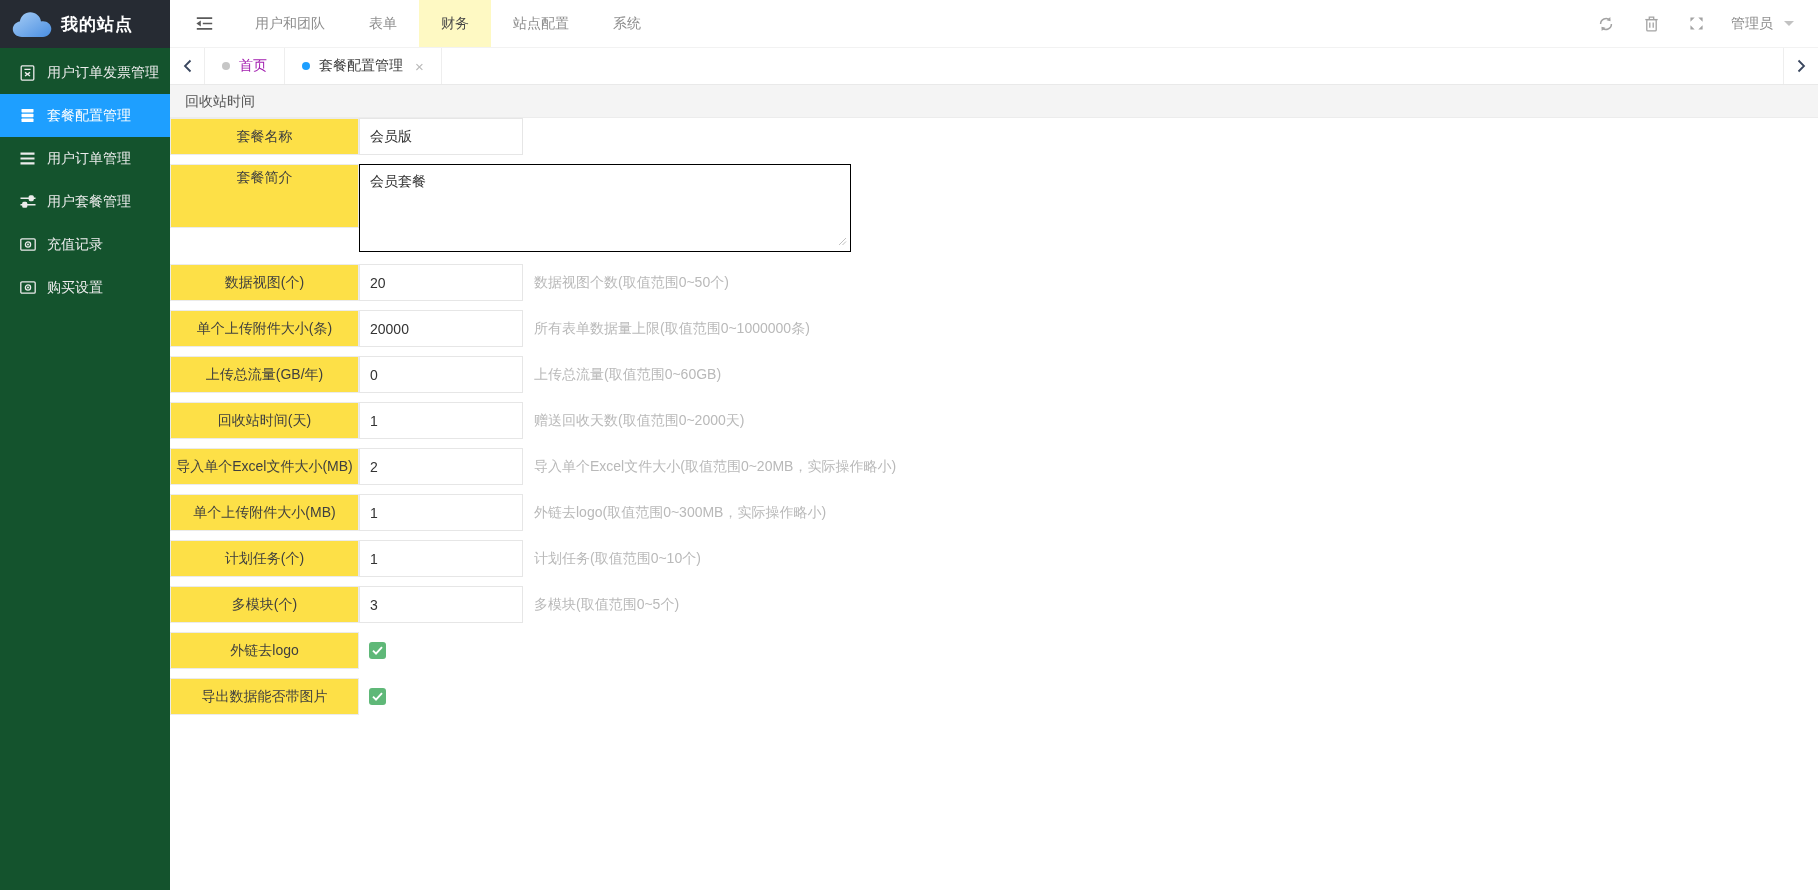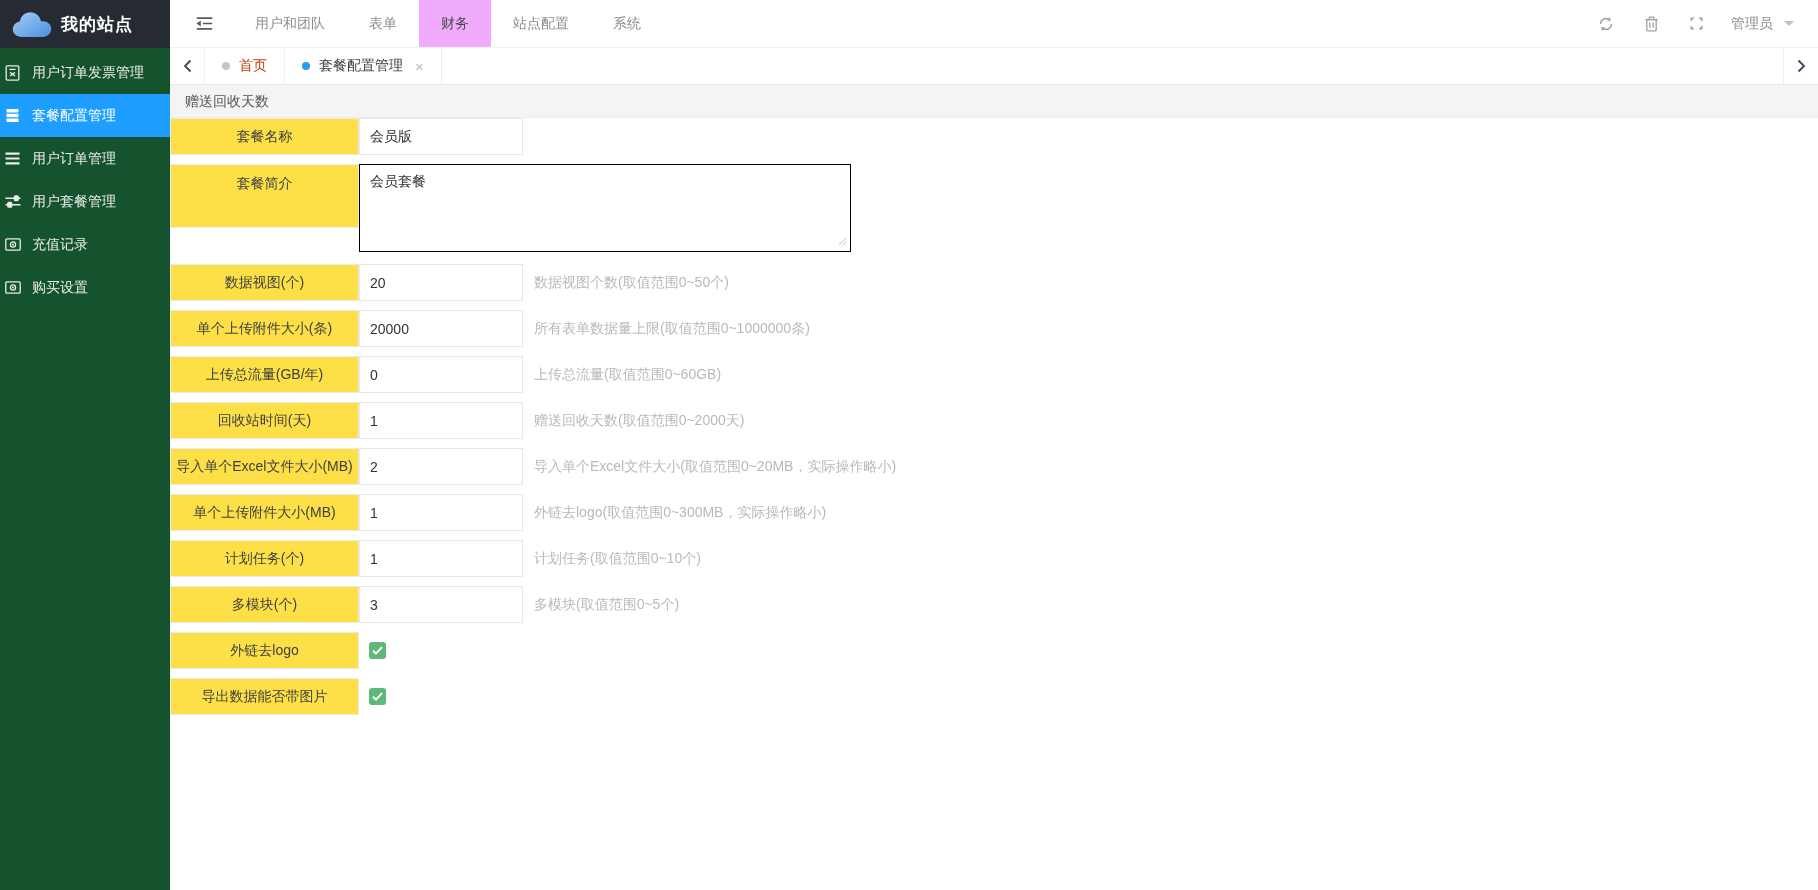--- a/index.html
+++ b/index.html
@@ -9,57 +9,57 @@
     font-family: "Liberation Sans", "DejaVu Sans", sans-serif;
     font-size: 14px; color: #333; background: #fff;
   }
   .app { display: flex; width: 100%; height: 100%; }
 
   
   .sidebar { width: 170px; flex-shrink: 0; background: #14532d; display: flex; flex-direction: column; }
   .logo { height: 48px; background: #262b33; display: flex; align-items: center; padding-left: 12px; gap: 9px; flex-shrink: 0; }
   .logo-text { color: #fff; font-size: 17px; font-weight: bold; letter-spacing: 1px; }
   .side-menu { padding-top: 3px; }
-  .side-item { height: 43px; display: flex; align-items: center; padding-left: 4px; gap: 11px; color: #ececec; cursor: pointer; white-space: nowrap; }
+  .side-item { height: 43px; display: flex; align-items: center; padding-left: 19px; gap: 11px; color: #ececec; cursor: pointer; white-space: nowrap; }
   .side-item.active { background: #1e9fff; color: #fff; }
   .side-icon { width: 17px; display: flex; justify-content: center; align-items: center; flex-shrink: 0; }
   .side-icon svg { display: block; }
 
   
   .main { flex: 1; min-width: 0; display: flex; flex-direction: column; background: #fff; }
 
   .topbar { height: 48px; flex-shrink: 0; display: flex; align-items: stretch; background: #fff; border-bottom: 1px solid #f2f2f2; }
   .collapse-btn { display: flex; align-items: center; padding: 0 20px 0 26px; color: #5a5a5a; cursor: pointer; }
   .top-menu { display: flex; align-items: stretch; }
   .top-item { padding: 0 22px; display: flex; align-items: center; color: #8d8d8d; cursor: pointer; }
-  .top-item.active { background: #f0abfc; color: #484848; }
+  .top-item.active { background: #fef9c3; color: #484848; }
   .top-right { margin-left: auto; display: flex; align-items: center; color: #a3a3a3; padding-right: 10px; }
   .top-icon { padding: 0 15px; display: flex; align-items: center; cursor: pointer; }
   .user-menu { display: flex; align-items: center; gap: 11px; padding: 0 14px 0 12px; color: #8e8e8e; cursor: pointer; }
   .caret-down { width: 0; height: 0; border: 5px solid transparent; border-top-color: #c2c2c2; margin-top: 5px; }
 
   .tabbar { height: 37px; flex-shrink: 0; display: flex; align-items: stretch; background: #fff; border-bottom: 1px solid #e9e9e9; }
   .tab-arrow { width: 35px; display: flex; align-items: center; justify-content: center; color: #39465e; cursor: pointer; }
   .tab-arrow.left { border-right: 1px solid #eee; }
   .tab-arrow.right { margin-left: auto; border-left: 1px solid #eee; }
   .tabs { display: flex; align-items: stretch; }
-  .tab { display: flex; align-items: center; gap: 9px; padding: 0 17px; border-right: 1px solid #eee; color: #c2410c; cursor: pointer; white-space: nowrap; }
+  .tab { display: flex; align-items: center; gap: 9px; padding: 0 17px; border-right: 1px solid #eee; color: #a21caf; cursor: pointer; white-space: nowrap; }
   .tab.active { color: #3c3c3c; }
   .tab-dot { width: 8px; height: 8px; border-radius: 50%; background: #c6c6c6; }
   .tab.active .tab-dot { background: #1e9fff; }
   .tab-close { color: #b9b9b9; font-size: 15px; margin-left: 3px; line-height: 1; }
 
   .content { flex: 1; overflow: hidden; background: #fff; }
   .page-header { height: 33px; line-height: 32px; background: #f4f4f4; border-bottom: 1px solid #ececec; padding-left: 15px; color: #555; }
 
   
   .form-area { padding: 0; }
   .form-row { display: flex; align-items: flex-start; margin-bottom: 9px; }
   .form-label { width: 189px; height: 37px; background: #fde047; border: 1px solid #ebebeb; display: flex; align-items: center; justify-content: center; color: #3f3f3f; flex-shrink: 0; }
-  .form-label.tall { height: 64px; align-items: flex-start; padding-top: 10px; }
+  .form-label.tall { height: 64px; align-items: flex-start; padding-top: 4px; }
   .form-field { flex-shrink: 0; display: flex; }
   .text-input { width: 164px; height: 37px; border: 1px solid #e6e6e6; padding: 0 10px; font: inherit; color: #333; background: #fff; outline: none; }
   .ta-wrap { position: relative; display: inline-block; }
   .text-area { width: 492px; height: 88px; border: 1px solid #000000; padding: 8px 10px; font: inherit; color: #333; resize: none; outline: none; display: block; }
   .grip { position: absolute; right: 4px; bottom: 6px; line-height: 0; cursor: nwse-resize; }
   .form-hint { color: #b9b9b9; margin-left: 11px; line-height: 37px; white-space: nowrap; }
   .checkbox { width: 17px; height: 17px; border-radius: 3px; background: #5fb878; margin-left: 10px; margin-top: 10px; display: flex; align-items: center; justify-content: center; cursor: pointer; }
 </style>
 </head>
 <body>
@@ -235,21 +235,21 @@
   </span>
         </div>
       <span class="tab-arrow right">
         <svg width="9" height="14" viewBox="0 0 9 14">
             <path d="M1.5 1.5L7 7l-5.5 5.5" fill="none" stroke="currentColor" stroke-width="1.8"></path>
           </svg>
       </span>
     </div>
 
     <div class="content">
-      <div class="page-header">赠送回收天数</div>
+      <div class="page-header">回收站时间</div>
       <div class="form-area">
           <div class="form-row">
     <div class="form-label">套餐名称</div>
     <div class="form-field">
               <input class="text-input" type="text" value="会员版" style="">
             </div>
 
   </div>
           <div class="form-row" style="margin-bottom: 12px;">
     <div class="form-label tall">套餐简介</div>

